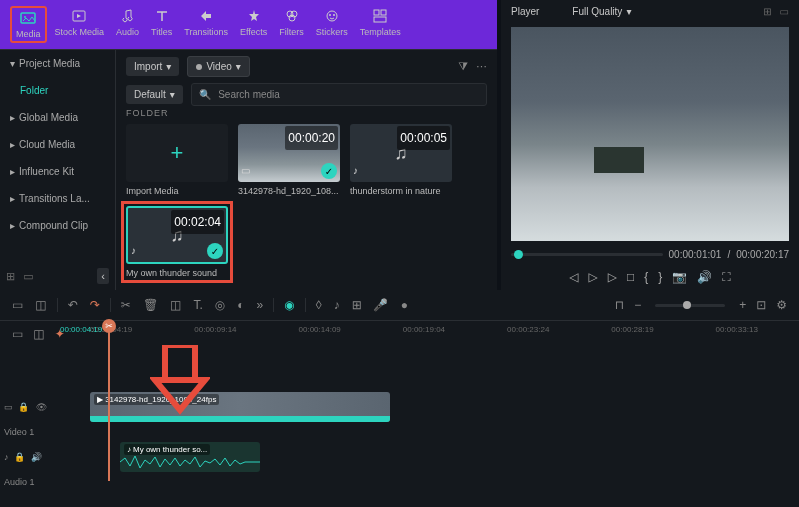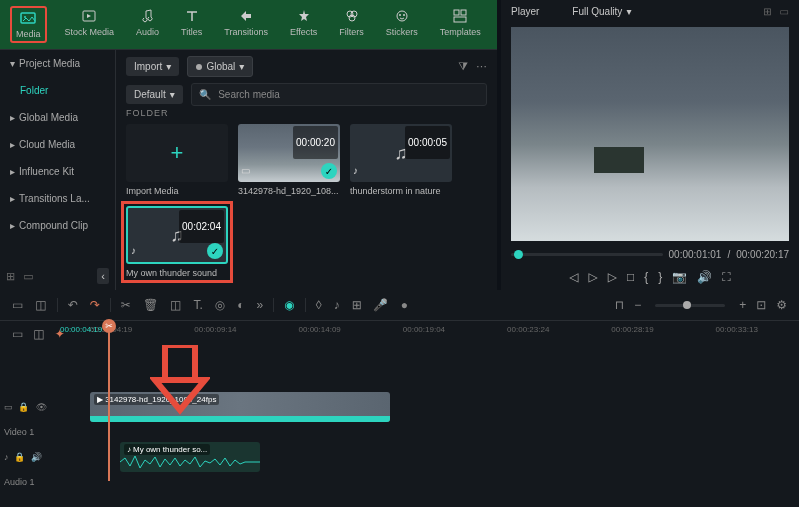--- a/index.html
+++ b/index.html
@@ -1,21 +1,21 @@
 <!DOCTYPE html>
 <html><head>
 <meta charset="utf-8">
 <style>
 *{margin:0;padding:0;box-sizing:border-box;font-family:Arial,sans-serif;}
 body{background:#0d1117;color:#c8c8c8;width:799px;height:507px;overflow:hidden;font-size:11px;}
 .app{display:flex;flex-direction:column;height:100%;}
 .top-row{display:flex;height:290px;gap:4px;}
 .left-panel{flex:1;display:flex;flex-direction:column;background:#14181d;}
 .right-panel{width:298px;background:#14181d;display:flex;flex-direction:column;}
-.toolbar{display:flex;gap:14px;padding:6px 10px;background:#14532d;border-bottom:1px solid #2a2e33;}
+.toolbar{display:flex;gap:4px;padding:6px 10px;background:#6d28d9;border-bottom:1px solid #2a2e33;}
 .toolbar-item{display:flex;flex-direction:column;align-items:center;gap:3px;cursor:pointer;padding:2px 4px;}
 .toolbar-item.active{border:2px solid #e74c3c;border-radius:3px;}
 .toolbar-icon{width:16px;height:16px;display:flex;align-items:center;justify-content:center;}
 .toolbar-label{font-size:9px;color:#bbb;}
 .workspace{display:flex;flex:1;}
 .sidebar{width:116px;background:#14181d;border-right:1px solid #2a2e33;display:flex;flex-direction:column;}
 .sidebar-item{padding:8px 10px;cursor:pointer;display:flex;align-items:center;gap:4px;font-size:10px;color:#aaa;}
 .sidebar-item.folder{color:#2dd4bf;padding-left:20px;}
 .sidebar-footer{margin-top:auto;padding:6px;display:flex;gap:8px;align-items:center;}
 .content{flex:1;display:flex;flex-direction:column;padding:6px 10px;}
@@ -27,21 +27,21 @@
 .content-search{display:flex;gap:8px;align-items:center;margin-bottom:2px;}
 .search-input{flex:1;background:#1a1e23;border:1px solid #2a2e33;padding:5px 8px;border-radius:3px;color:#888;font-size:10px;display:flex;align-items:center;gap:6px;}
 .folder-label{font-size:9px;color:#888;margin-bottom:6px;letter-spacing:1px;}
 .media-grid{display:flex;gap:10px;flex-wrap:wrap;}
 .media-item{width:102px;display:flex;flex-direction:column;gap:4px;}
 .media-thumb{height:58px;background:#2a2e33;border-radius:3px;position:relative;display:flex;align-items:center;justify-content:center;overflow:hidden;}
 .media-thumb.import{background:#1a1e23;}
 .plus{font-size:22px;color:#2dd4bf;font-weight:300;}
 .media-thumb.sky{background:linear-gradient(180deg,#5a6570 0%,#6a7580 40%,#8a959a 70%,#c5ccd0 100%);}
 .media-thumb.dark{background:#2a3138;}
-.duration{position:absolute;top:2px;right:2px;font-size:10px;color:#fff;background:rgba(0,0,0,0.5);padding:11px 3px;border-radius:2px;}
+.duration{position:absolute;top:2px;right:2px;font-size:12px;color:#fff;background:rgba(0,0,0,0.5);padding:5px 3px;border-radius:2px;}
 .check{position:absolute;bottom:3px;right:3px;width:16px;height:16px;background:#2dd4bf;border-radius:50%;display:flex;align-items:center;justify-content:center;color:#000;font-size:10px;}
 .type-icon{position:absolute;bottom:3px;left:3px;width:14px;height:14px;color:#ddd;font-size:10px;}
 .media-name{font-size:9px;color:#bbb;white-space:nowrap;overflow:hidden;text-overflow:ellipsis;}
 .media-item.highlighted .media-thumb{border:2px solid #2dd4bf;}
 .media-item.highlighted{outline:3px solid #e74c3c;outline-offset:2px;}
 .player-header{display:flex;align-items:center;padding:6px 10px;gap:10px;font-size:10px;}
 .preview{flex:1;background:linear-gradient(180deg,#4a5560 0%,#5a6570 35%,#7a858a 55%,#b5bcc0 75%,#d5dcde 100%);position:relative;margin:4px 10px;}
 .preview::after{content:"";position:absolute;left:30%;bottom:32%;width:18%;height:12%;background:#2a3530;}
 .slider-row{display:flex;align-items:center;gap:6px;padding:4px 10px;}
 .slider{flex:1;height:3px;background:#2a2e33;border-radius:2px;position:relative;}
@@ -198,21 +198,21 @@
           </div>
         </div>
         <div class="content">
           <div class="content-top">
             <div class="btn">
                 <span>Import</span>
                 <span>▾</span>
               </div>
             <div class="btn record">
                 <span class="record-dot"></span>
-                <span>Global</span>
+                <span>Video</span>
                 <span>▾</span>
               </div>
             <div class="filter-icons">
               <span style="color:#888;">⧩</span>
               <span style="color:#888;">⋯</span>
             </div>
           </div>
           <div class="content-search">
             <div class="btn">
                 <span>Default</span>

